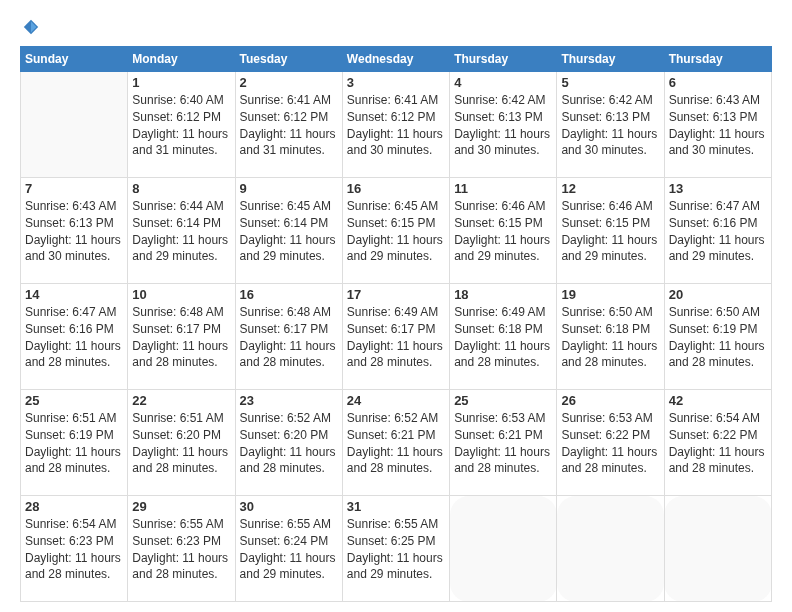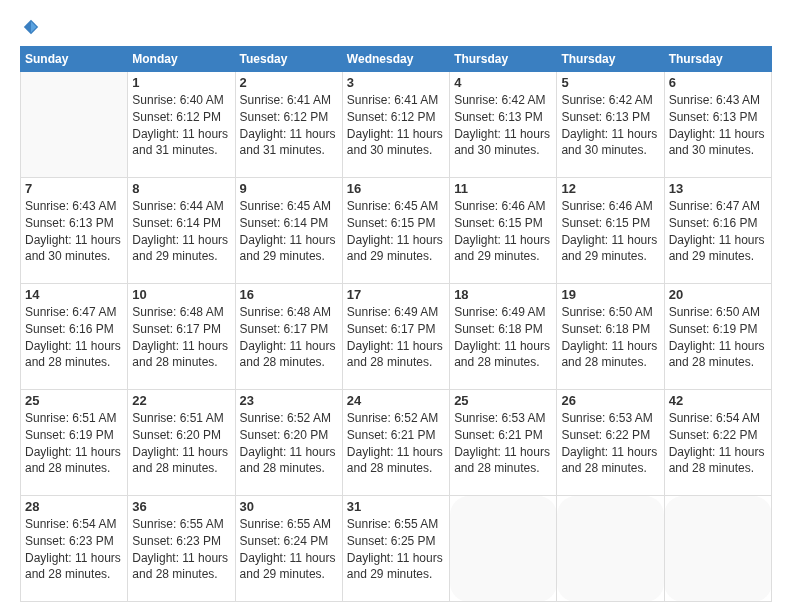--- a/index.html
+++ b/index.html
@@ -252,21 +252,21 @@
             <span class="day-num">42</span>
             <div class="cell-text">Sunrise: 6:54 AM<br>Sunset: 6:22 PM<br>Daylight: 11 hours and 28 minutes.</div>
           </td>
         </tr>
         <tr class="last-row">
           <td>
             <span class="day-num">28</span>
             <div class="cell-text">Sunrise: 6:54 AM<br>Sunset: 6:23 PM<br>Daylight: 11 hours and 28 minutes.</div>
           </td>
           <td>
-            <span class="day-num">36</span>
+            <span class="day-num">29</span>
             <div class="cell-text">Sunrise: 6:55 AM<br>Sunset: 6:23 PM<br>Daylight: 11 hours and 28 minutes.</div>
           </td>
           <td>
             <span class="day-num">30</span>
             <div class="cell-text">Sunrise: 6:55 AM<br>Sunset: 6:24 PM<br>Daylight: 11 hours and 29 minutes.</div>
           </td>
           <td>
             <span class="day-num">31</span>
             <div class="cell-text">Sunrise: 6:55 AM<br>Sunset: 6:25 PM<br>Daylight: 11 hours and 29 minutes.</div>
           </td>

